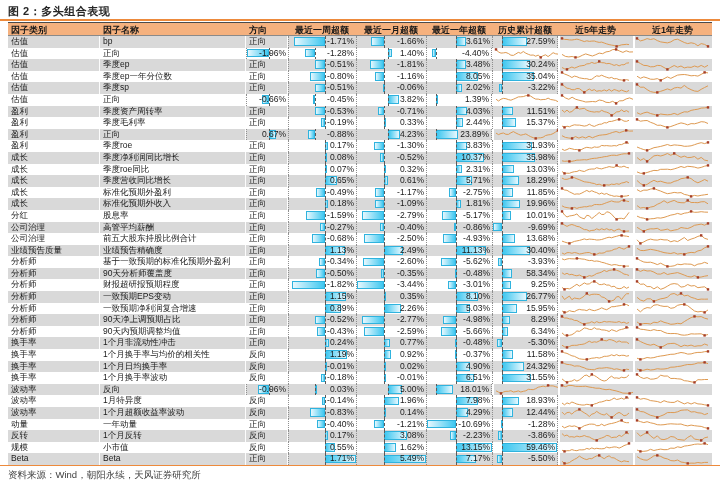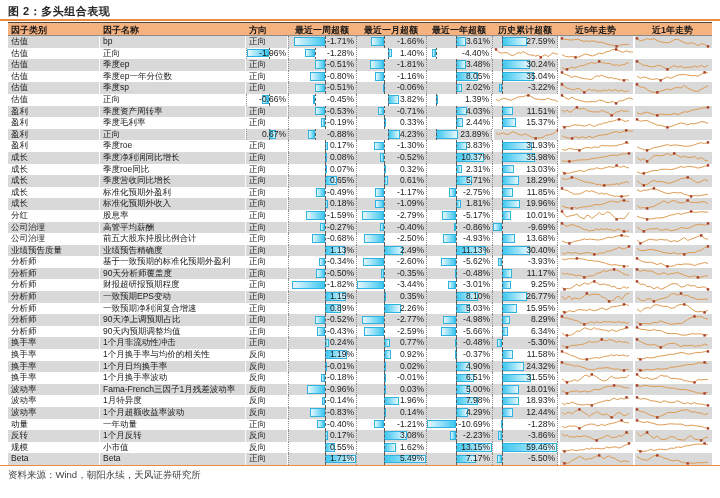--- a/index.html
+++ b/index.html
@@ -844,21 +844,21 @@
             <span class="val">-0.35%</span>
           </div>
           <div class="cell num">
             <div class="bar neg" style="left: 42.8272%; width: 2.01342%;"></div>
             <div class="axis" style="left: 44.8406%;"></div>
             <span class="val">-0.48%</span>
           </div>
           <div class="cell num last">
             <div class="bar pos" style="left: 14.013%; width: 16.1533%;"></div>
             <div class="axis" style="left: 14.013%;"></div>
-            <span class="val">11.17%</span>
+            <span class="val">58.34%</span>
           </div>
           <div class="cell spark">
             <svg width="71" height="11">
               <polyline points="2.0,4.8 4.5,6.4 7.0,5.3 9.4,6.7 11.9,6.3 14.4,7.3 16.9,7.8 19.4,7.0 21.9,8.3 24.3,9.4 26.8,8.8 29.3,7.6 31.8,8.2 34.3,7.0 36.7,5.5 39.2,4.9 41.7,4.0 44.2,2.4 46.7,3.6 49.1,2.4 51.6,2.1 54.1,1.4 56.6,2.3 59.1,3.1 61.6,4.5 64.0,6.1 66.5,6.5 69.0,7.5" fill="none" stroke="#DE9A52" stroke-width="1"></polyline>
               <rect x="52.9" y="0.19999999999999996" width="2.4" height="2.4" fill="#A63E26"></rect>
               <rect x="23.1" y="8.200000000000001" width="2.4" height="2.4" fill="#A63E26"></rect>
             </svg>
           </div>
           <div class="cell spark">
             <svg width="75" height="11">
@@ -1214,21 +1214,20 @@
           <div class="cell spark">
             <svg width="75" height="11">
               <polyline points="2.0,1.4 5.4,4.2 8.8,5.5 12.1,4.6 15.5,6.2 18.9,6.0 22.3,5.1 25.7,2.2 29.0,3.1 32.4,3.0 35.8,5.5 39.2,5.4 42.6,5.8 46.0,6.1 49.3,7.7 52.7,8.0 56.1,8.8 59.5,9.4 62.9,6.7 66.2,6.8 69.6,6.5 73.0,6.5" fill="none" stroke="#DE9A52" stroke-width="1"></polyline>
               <rect x="0.8" y="0.19999999999999996" width="2.4" height="2.4" fill="#A63E26"></rect>
               <rect x="58.3" y="8.200000000000001" width="2.4" height="2.4" fill="#A63E26"></rect>
             </svg>
           </div>
         </div>
         <div class="tr odd">
           <div class="cell txt">波动率</div>
-          <div class="cell txt">Fama-French三因子1月残差波动率</div>
           <div class="cell txt">反向</div>
           <div class="cell num">
             <div class="bar neg" style="left: 27.248%; width: 26.158%;"></div>
             <div class="axis" style="left: 53.406%;"></div>
             <span class="val">-0.96%</span>
           </div>
           <div class="cell num">
             <div class="bar pos" style="left: 38.5218%; width: 0.335946%;"></div>
             <div class="axis" style="left: 38.5218%;"></div>
             <span class="val">0.03%</span>

